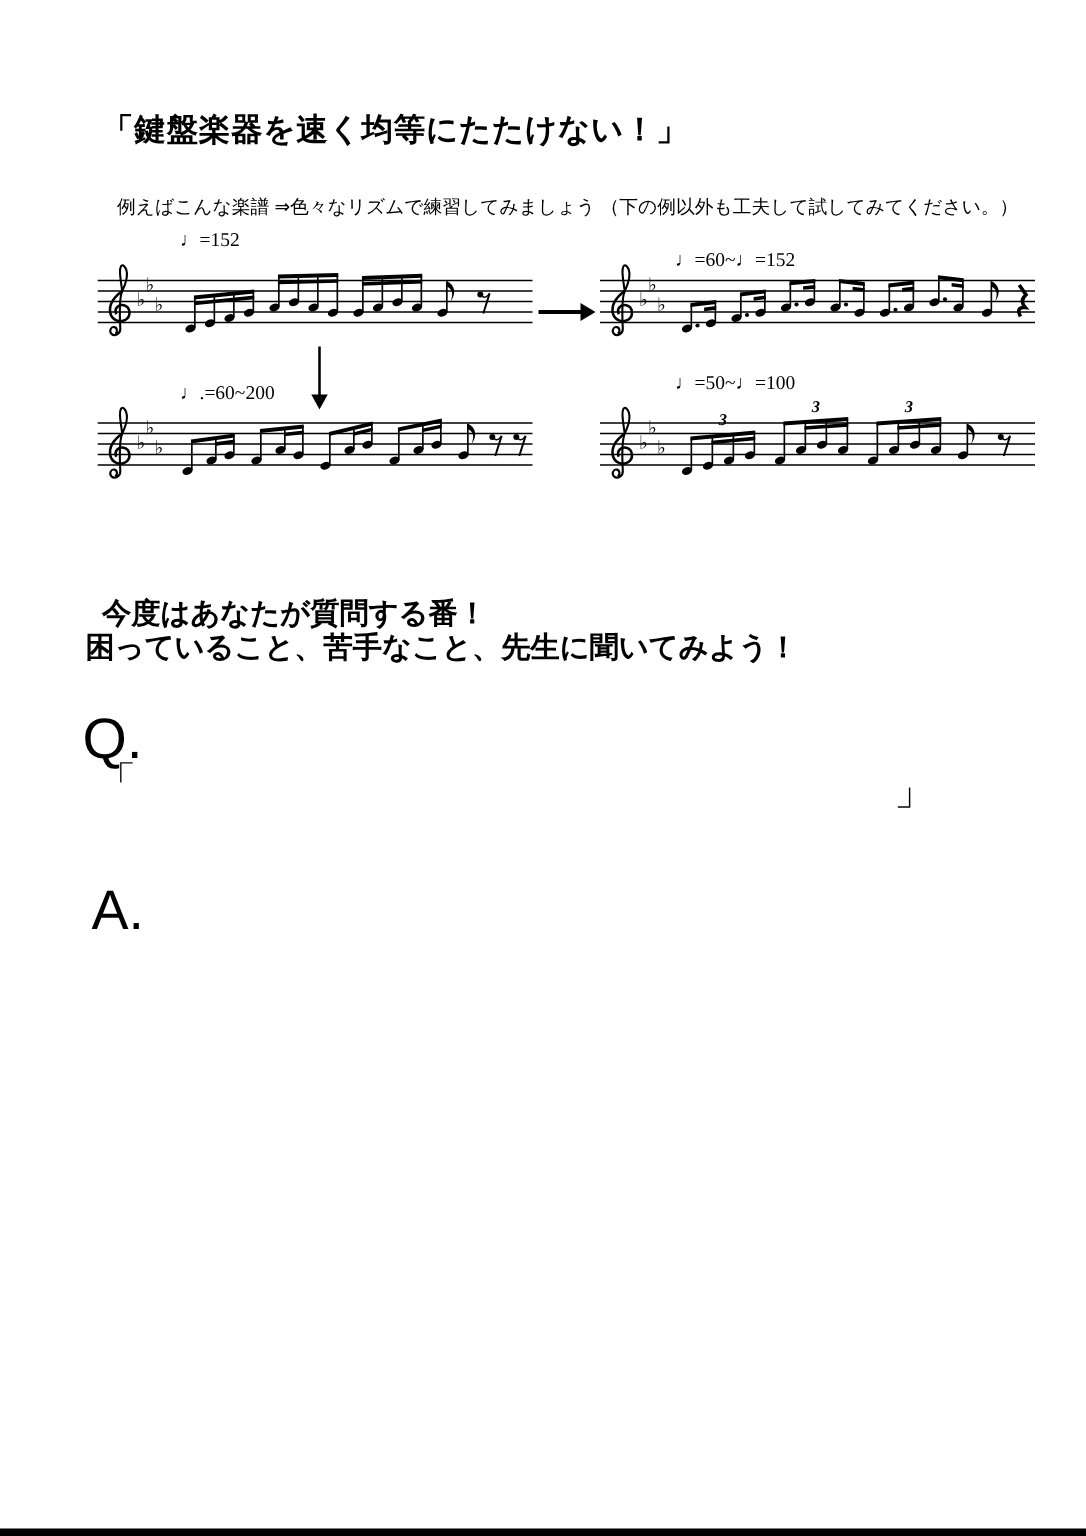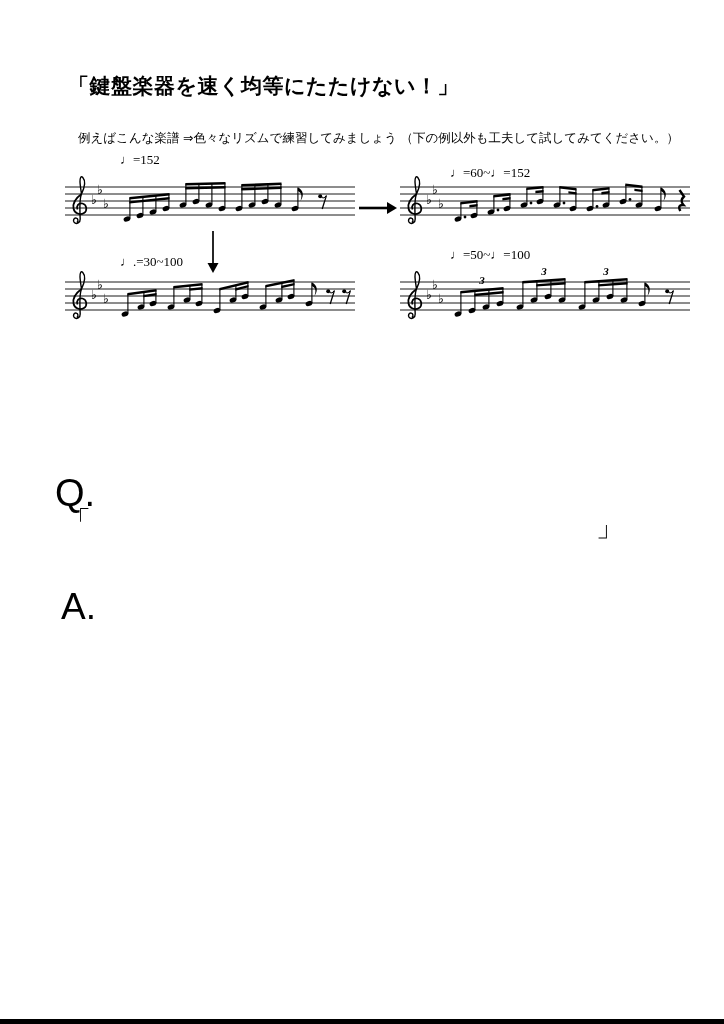--- a/index.html
+++ b/index.html
@@ -32,21 +32,21 @@
 <body>
 
 <div class="page">
 
   <div class="abs title">「鍵盤楽器を速く均等にたたけない！」</div>
 
   <div class="abs instruction">例えばこんな楽譜 ⇒色々なリズムで練習してみましょう （下の例以外も工夫して試してみてください。）</div>
 
   <div class="abs tempo tempo1">♩=152</div>
   <div class="abs tempo tempo2">♩=60~♩=152</div>
-  <div class="abs tempo tempo3">♩.=30~100</div>
+  <div class="abs tempo tempo3">♩.=60~200</div>
   <div class="abs tempo tempo4">♩=50~♩=100</div>
 
   <svg class="staff-svg s1" viewBox="0 0 292 72">
       <line x1="0" y1="20" x2="290" y2="20" stroke="#000" stroke-width="0.9"></line>
       <line x1="0" y1="27" x2="290" y2="27" stroke="#000" stroke-width="0.9"></line>
       <line x1="0" y1="34" x2="290" y2="34" stroke="#000" stroke-width="0.9"></line>
       <line x1="0" y1="41" x2="290" y2="41" stroke="#000" stroke-width="0.9"></line>
       <line x1="0" y1="48" x2="290" y2="48" stroke="#000" stroke-width="0.9"></line>
       <path d="M16.5 27 C11 31 7.5 36 8.5 41.5 C9.5 46.5 15 48.5 19 46 C22.5 43.8 22 37.5 17.5 36.5 C13.5 35.7 11 39 12.5 42.5" stroke="#000" stroke-width="1.7" fill="none"></path>
       <path d="M17.8 10.5 C20.5 13.5 20.5 18.5 16.5 27 C14.8 30.8 14.6 40 15.2 52 C15.4 55.5 11.5 57.6 9.3 55.6 C7.5 53.6 9 50.6 11.3 51.1 C13.3 51.5 13.5 54.6 11.8 55.4 M17.8 10.5 C16 8.5 14.8 11 15 15 C15.2 18.5 15.8 22.5 16.5 27" stroke="#000" stroke-width="1.4" fill="none"></path>
@@ -257,20 +257,22 @@
     <line x1="1" y1="8" x2="30" y2="8" stroke="#000" stroke-width="2.6"></line>
     <polygon points="29,2 39,8 29,14" fill="#000"></polygon>
   </svg>
 
   <svg class="abs arrow-down" width="18" height="44">
     <line x1="9" y1="1" x2="9" y2="35" stroke="#000" stroke-width="1.7"></line>
     <polygon points="3.5,33 14.5,33 9,43" fill="#000"></polygon>
   </svg>
 
   <div class="abs prompt">
+    <div class="line1">今度はあなたが質問する番！</div>
+    <div class="line2">困っていること、苦手なこと、先生に聞いてみよう！</div>
   </div>
 
   <div class="abs q-label">Q.</div>
   <div class="abs open-bracket">「</div>
   <div class="abs close-bracket">」</div>
   <div class="abs a-label">A.</div>
 
   <div class="abs bottom-bar"></div>
 </div>
 

